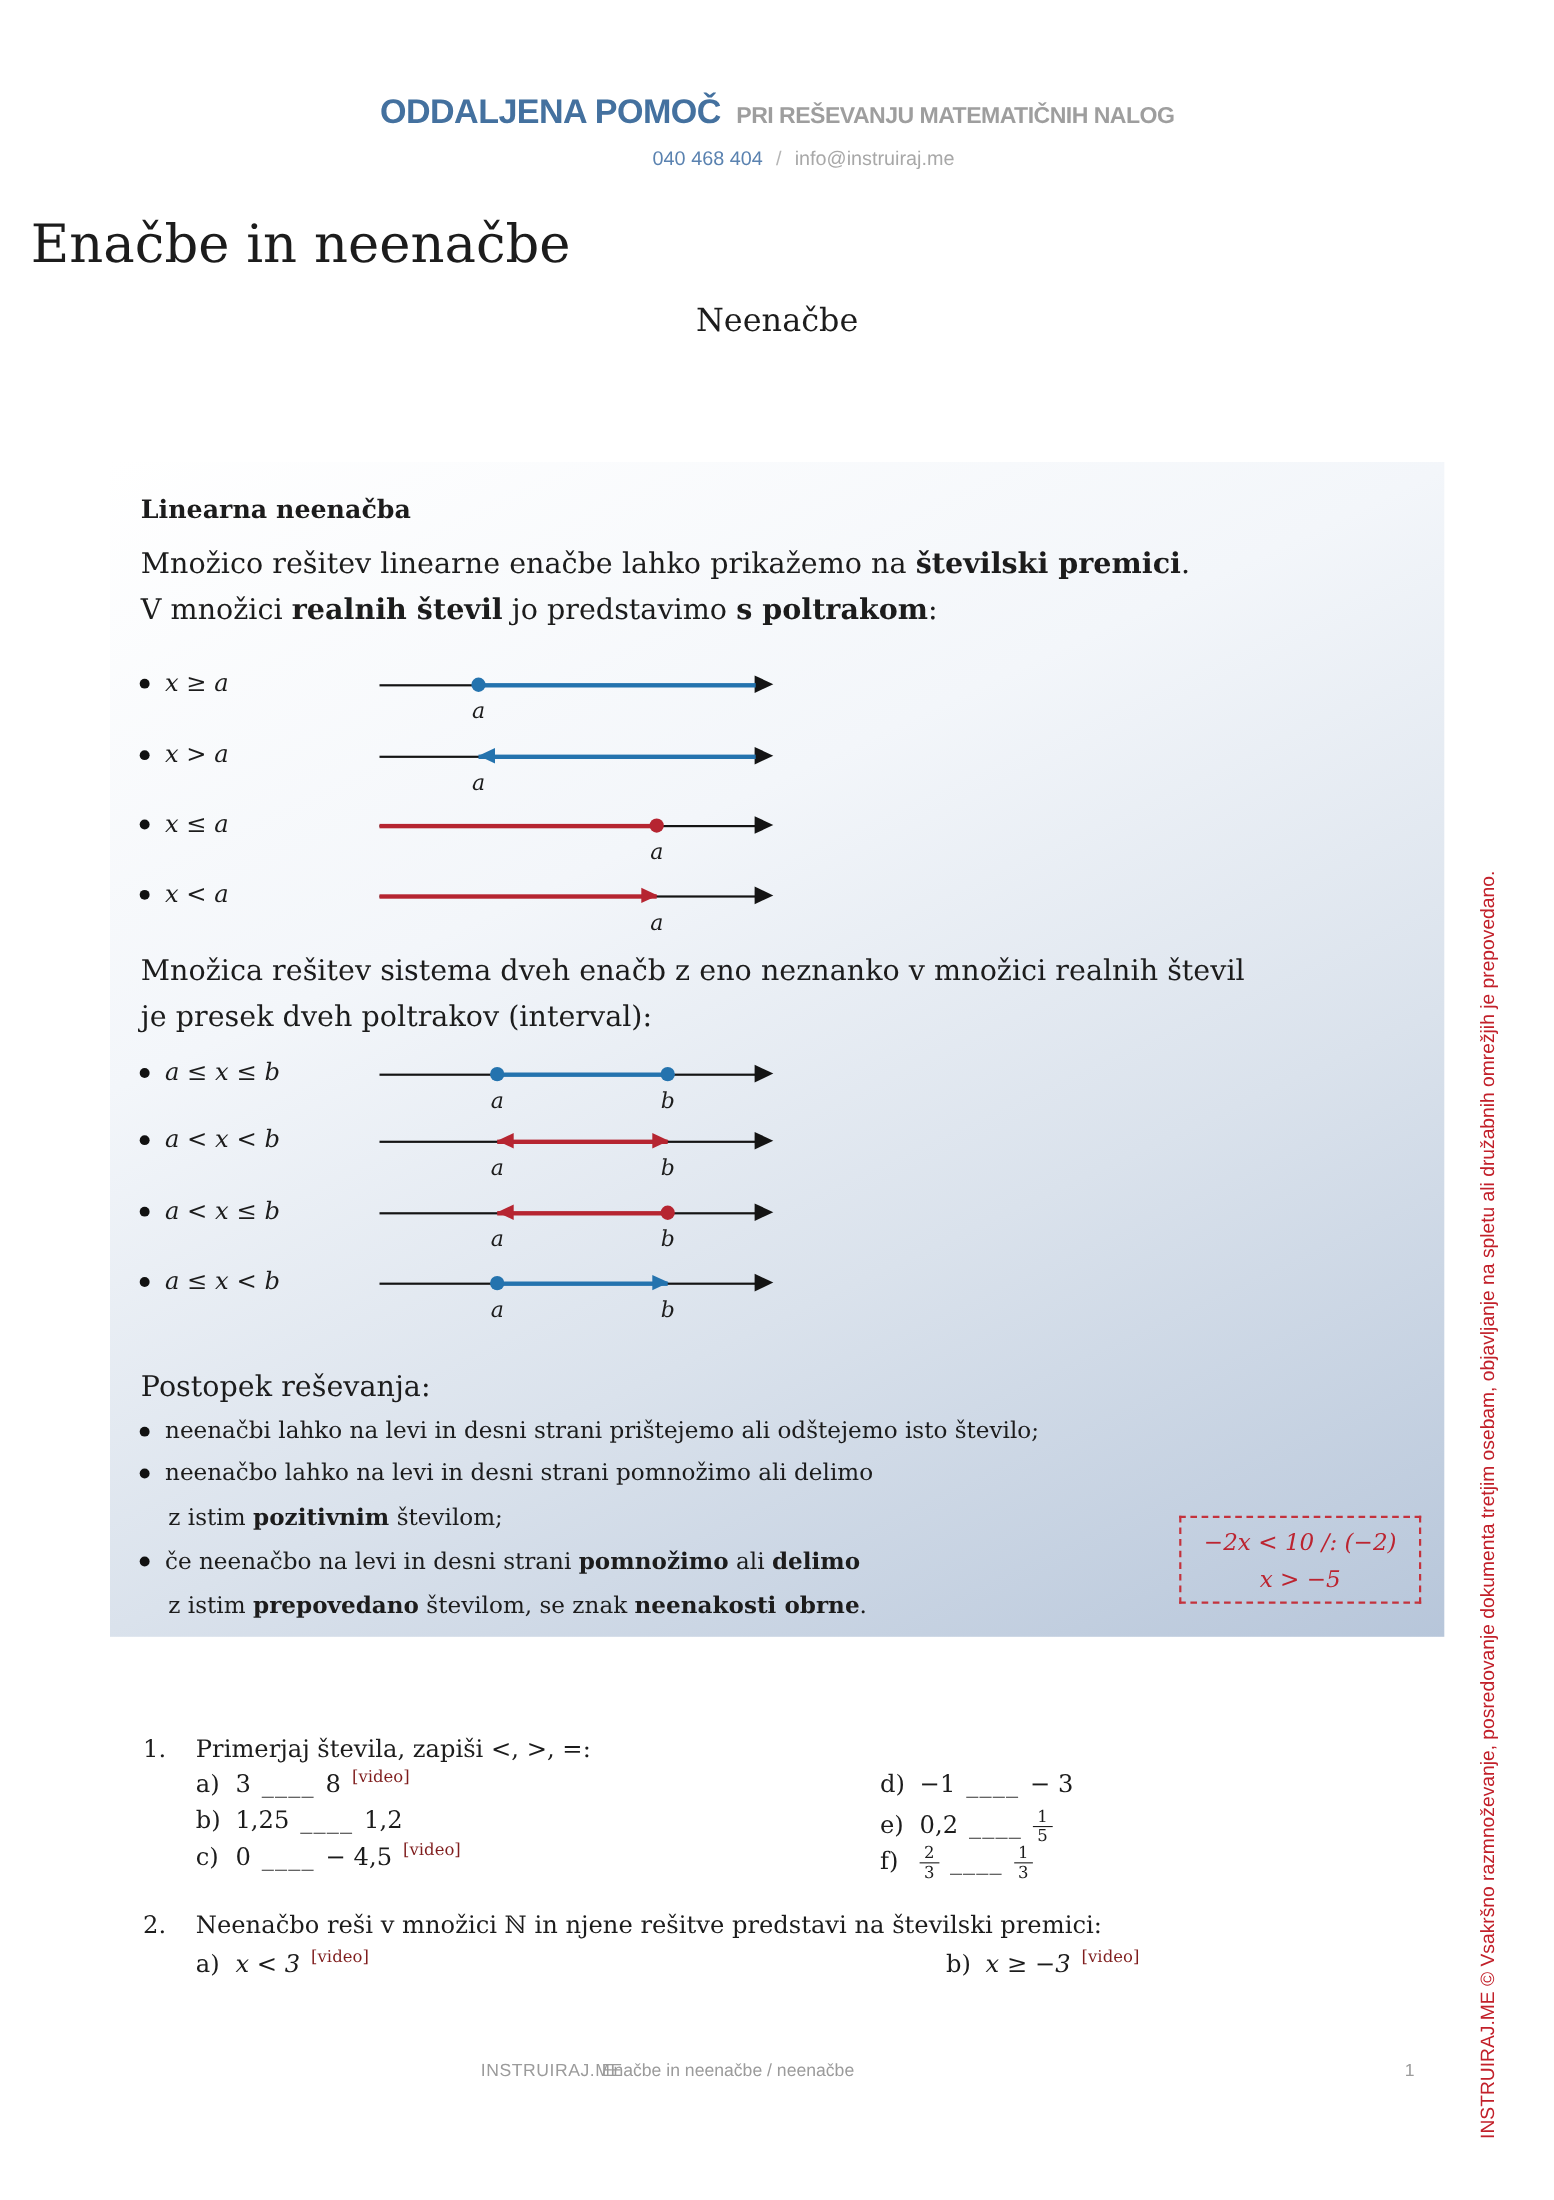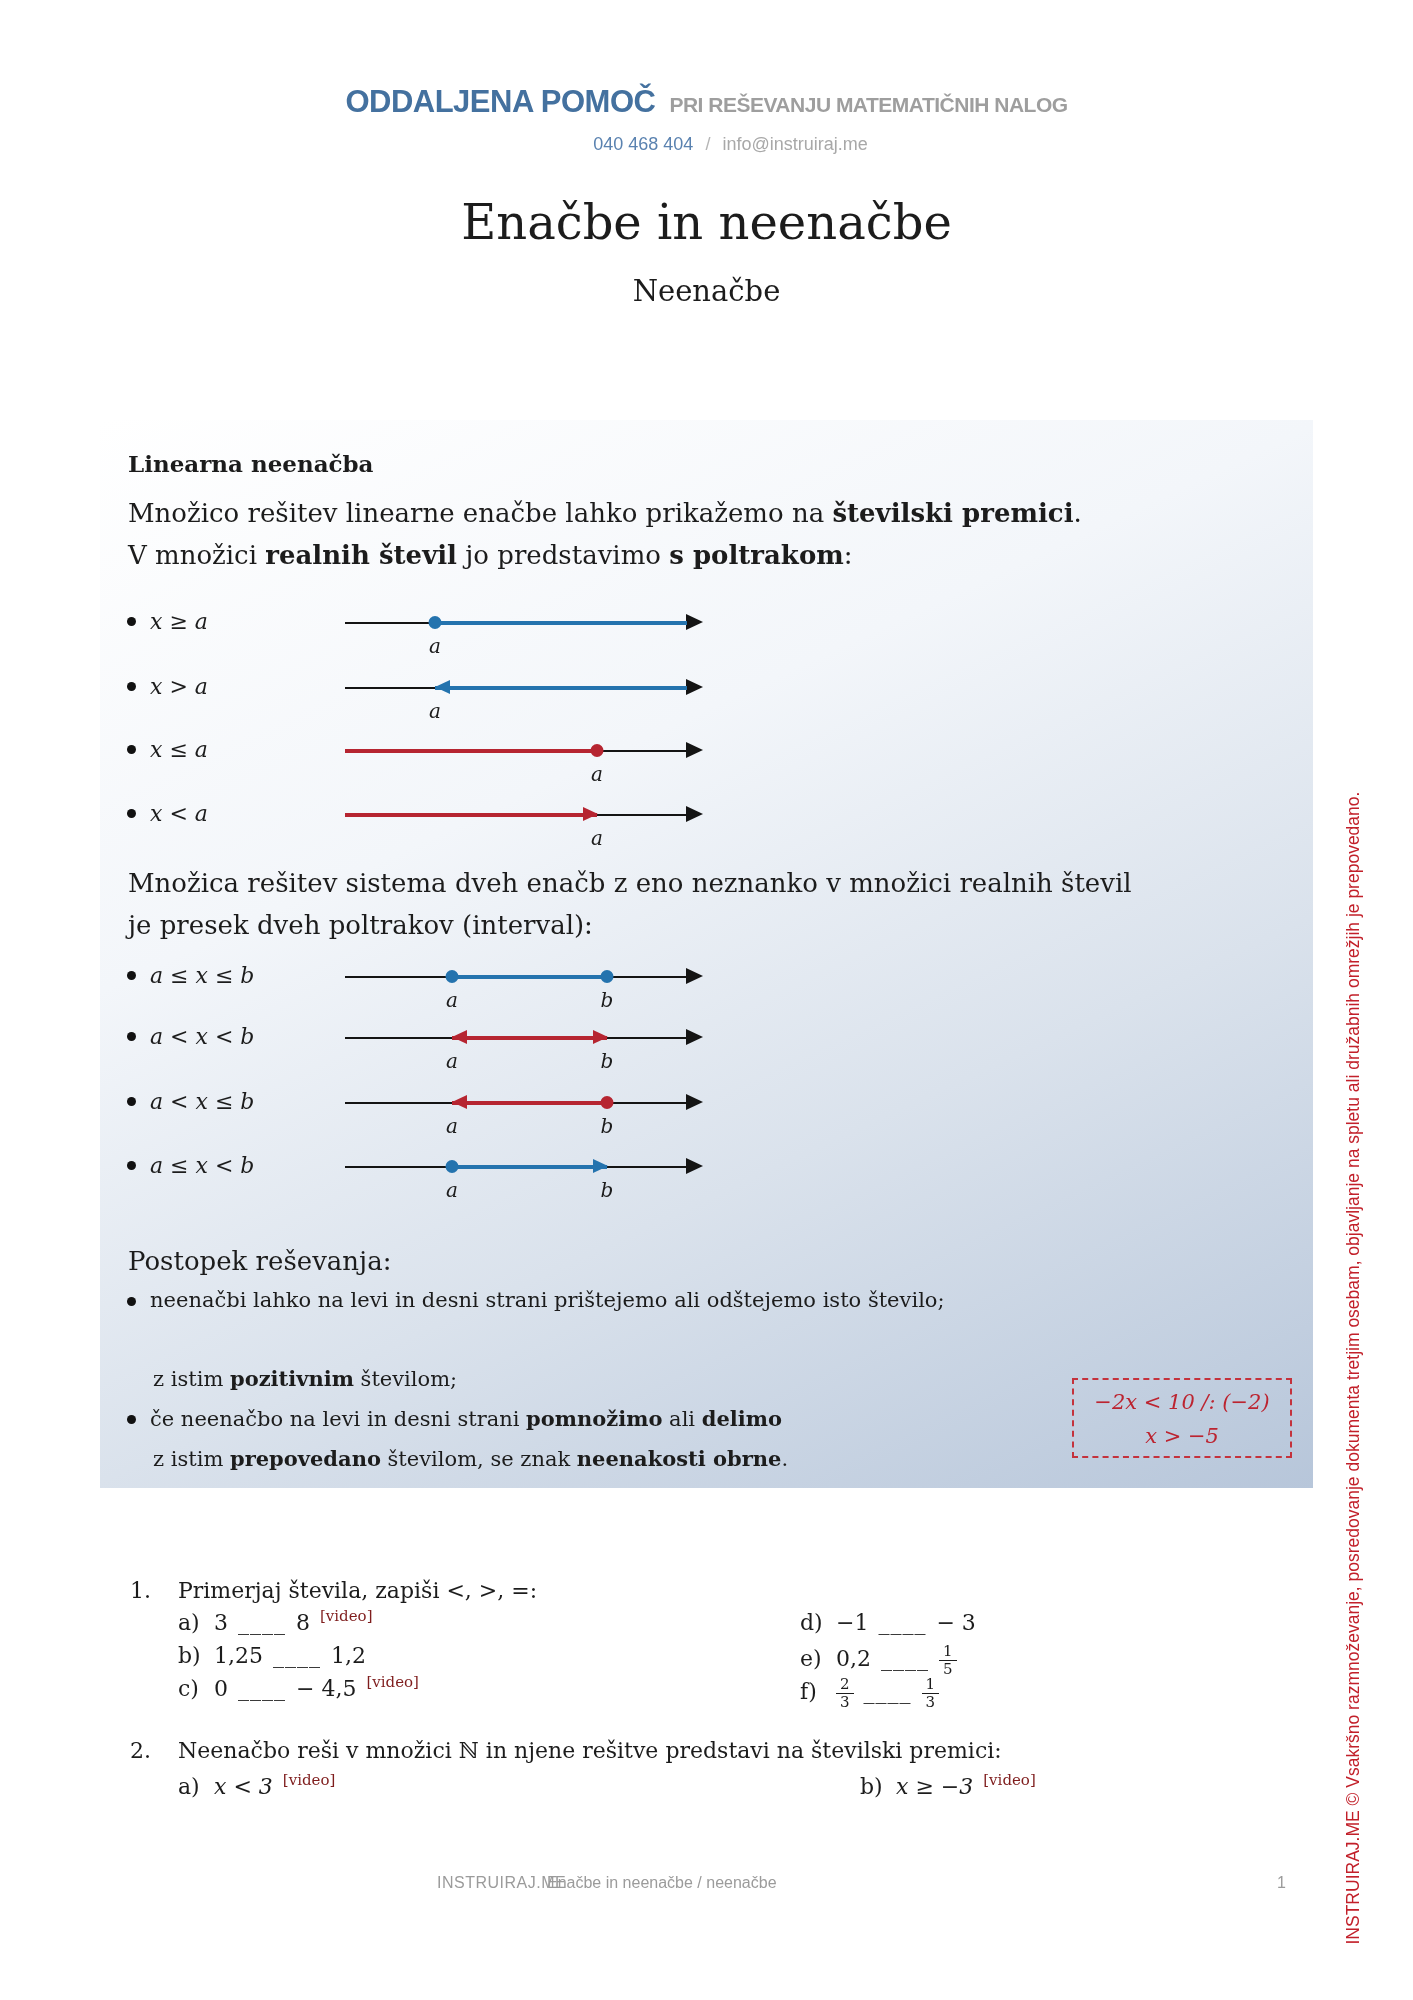--- a/index.html
+++ b/index.html
@@ -10,21 +10,21 @@
   .header{position:absolute;left:0;right:0;top:84px;text-align:center;
           font-family:"Liberation Sans", sans-serif;}
   .brand-line{display:flex;justify-content:center;align-items:baseline;gap:14px;}
   .brand{font-size:31px;font-weight:700;letter-spacing:-0.5px;color:#44719f;}
   .tagline{font-size:21px;font-weight:700;letter-spacing:-0.5px;color:#9e9e9e;}
   .contact{margin-top:14px;font-size:18px;color:#a8a8a8;display:flex;justify-content:center;gap:12px;padding-left:48px;}
   .phone{color:#5a82b0;}
   .sep{color:#b5b5b5;}
 
   
-  .doc-title{position:absolute;left:0;right:0;top:194px;text-align:center;font-size:48px;font-weight:400;}
+  .doc-title{position:absolute;left:0;right:0;top:194px;text-align:left;font-size:48px;font-weight:400;padding-left:28px;}
   .doc-subtitle{position:absolute;left:0;right:0;top:274px;text-align:center;font-size:29px;font-weight:400;}
 
   
   .theory-box{position:absolute;left:100px;top:420px;width:1213px;height:1068px;
     background:linear-gradient(155deg,#ffffff 0%,#f3f6fa 35%,#dae2ec 65%,#b7c6da 100%);}
   .t-heading{position:absolute;left:28px;top:30px;font-size:23px;font-weight:700;}
   .para{position:absolute;left:28px;font-size:26px;white-space:nowrap;}
   .b{font-weight:700;}
 
   
@@ -216,20 +216,24 @@
       </div>
     </div>
 
     <div class="para" style="top:826px">Postopek reševanja:</div>
 
     <div class="srow" style="top:868px">
       <span class="bdot"></span>
       <span class="stext">neenačbi lahko na levi in desni strani prištejemo ali odštejemo isto število;</span>
     </div>
 
+    <div class="srow" style="top:906px">
+      <span class="bdot"></span>
+      <span class="stext">neenačbo lahko na levi in desni strani pomnožimo ali delimo</span>
+    </div>
     <div class="scont" style="top:946px"><span>z istim </span><span class="b">pozitivnim</span><span> številom;</span></div>
 
     <div class="srow" style="top:986px">
       <span class="bdot"></span>
       <span class="stext"><span>če neenačbo na levi in desni strani </span><span class="b">pomnožimo</span><span> ali </span><span class="b">delimo</span></span>
     </div>
     <div class="scont" style="top:1026px"><span>z istim </span><span class="b">prepovedano</span><span> številom, se znak </span><span class="b">neenakosti obrne</span><span>.</span></div>
 
     <div class="note">
       <div>−2x &lt; 10  /: (−2)</div>

